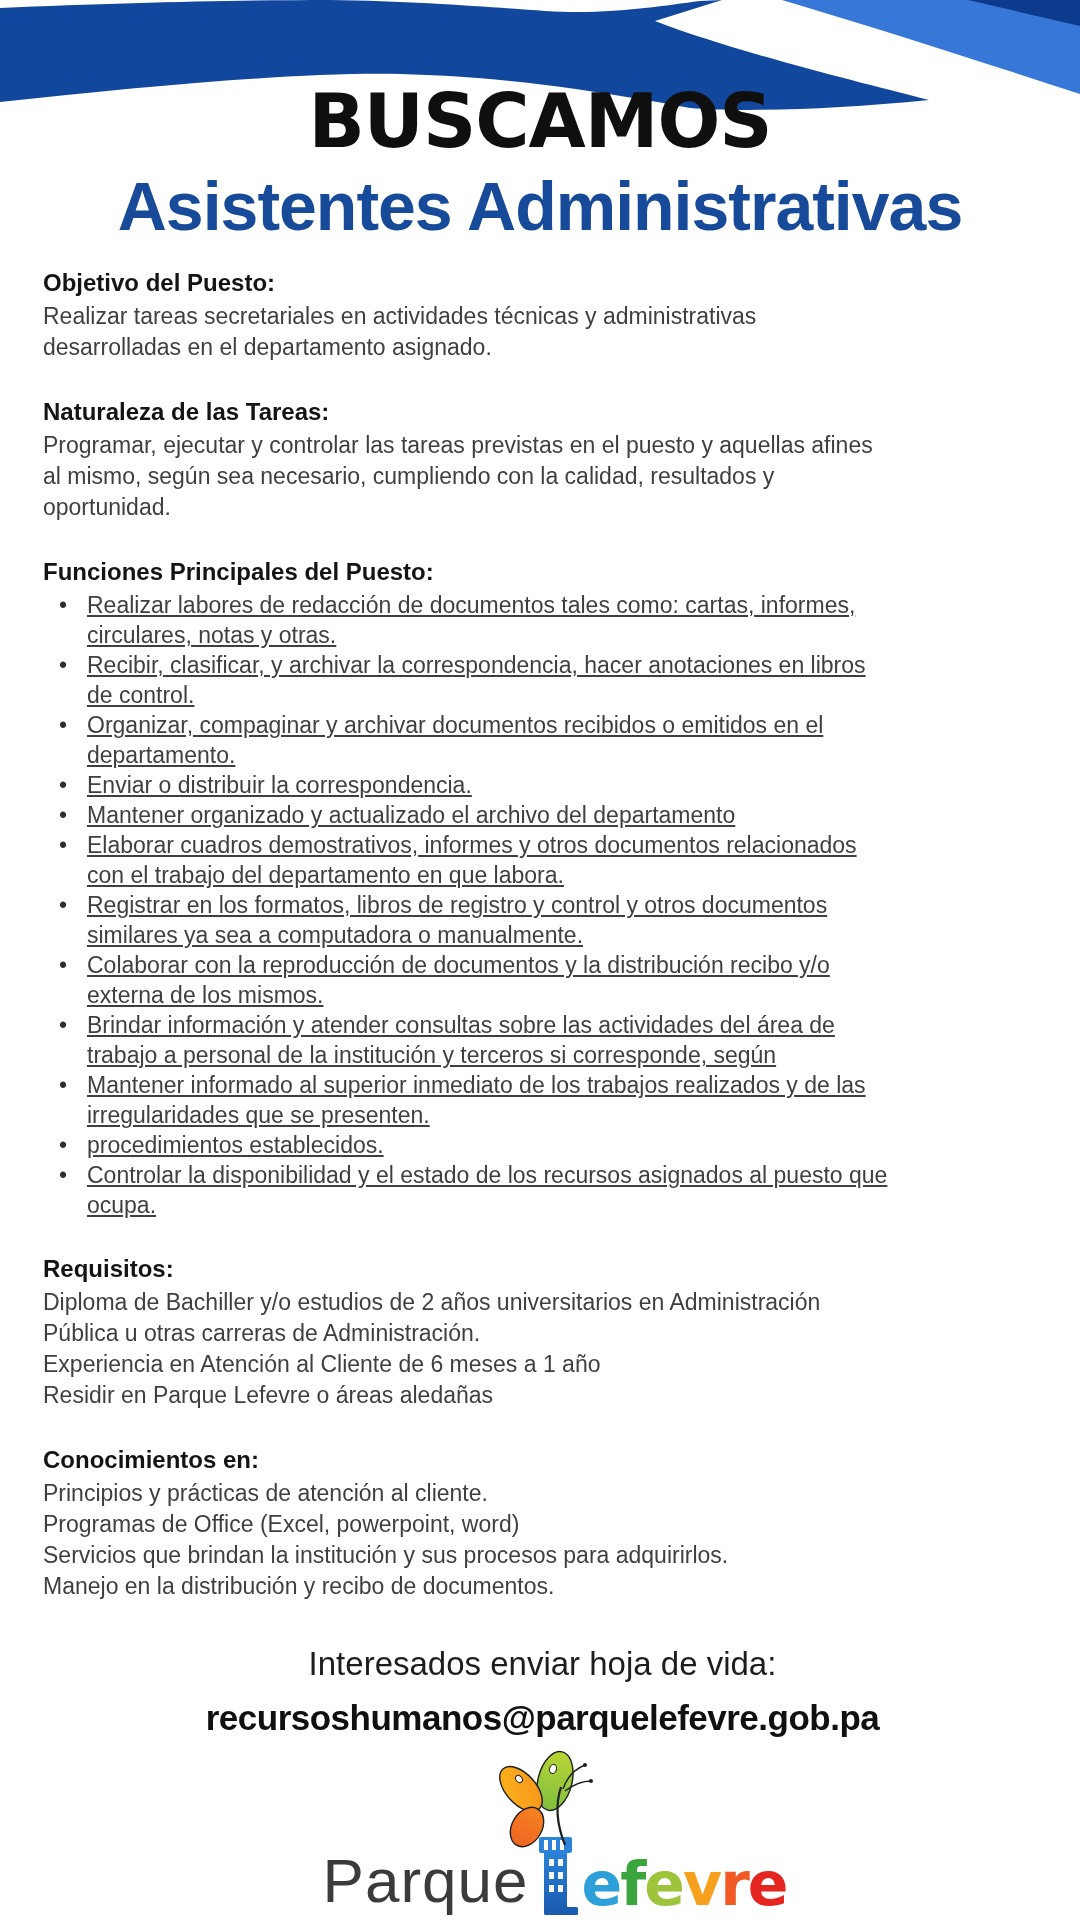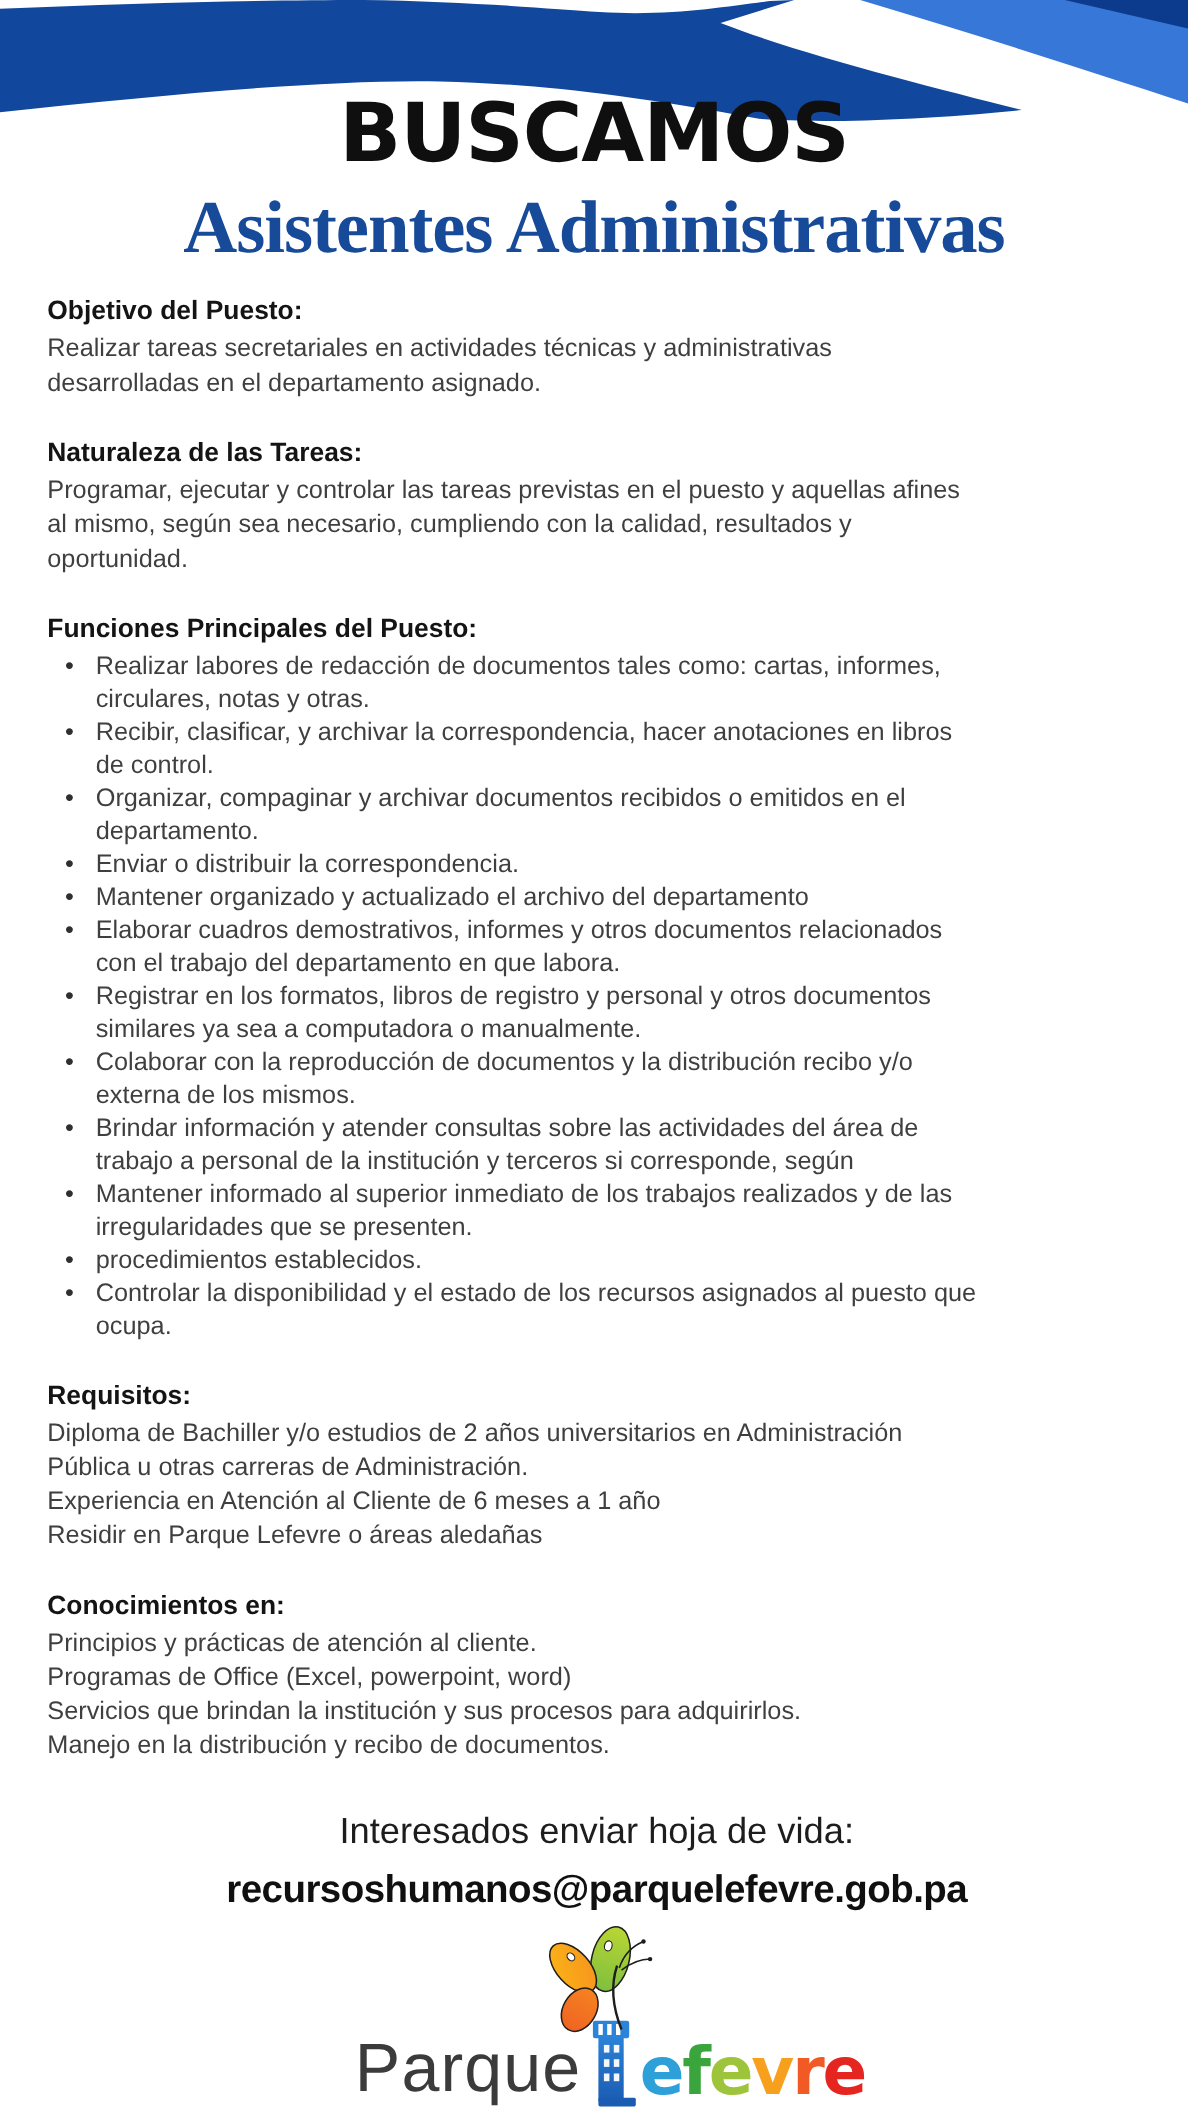--- a/index.html
+++ b/index.html
@@ -10,32 +10,32 @@
   }
   
   .waves { position:absolute; top:0; left:0; width:1080px; height:240px; display:block; }
   
   .title-block { position:relative; padding-top:84px; text-align:center; }
   .main-title {
     margin:0; font-family:"DejaVu Sans", sans-serif; font-weight:bold;
     font-size:74px; line-height:1; letter-spacing:-1px; color:#0f0f0f;
   }
   .sub-title {
-    margin:14px 0 0 0; font-family:Liberation Serif, serif; font-weight:bold;
+    margin:14px 0 0 0; font-family:Liberation Sans, sans-serif; font-weight:bold;
     font-size:68px; line-height:1.02; letter-spacing:-1px; color:#174a99;
   }
   
   .content { margin:26px 38px 0 43px; color:#3f3f3f; }
   .section { margin-bottom:33px; }
   .section-heading {
     margin:0 0 3px 0; font-size:24px; line-height:31px;
     font-weight:bold; color:#141414;
   }
   .body-lines { margin:0; font-size:23px; line-height:31px; white-space:pre-line; color:#3f3f3f; }
-  ul.bullets { margin:2px 0 0 0; padding:0; list-style:none; }
+  ul.bullets { margin:2px 0 0 0; padding:0; list-style:none;text-decoration:underline; }
   li.bullet-item {
     position:relative; padding-left:44px; font-size:23px; line-height:30px;
     white-space:pre-line; color:#3f3f3f;
   }
   li.bullet-item::before {
     content:"\2022"; position:absolute; left:16px; top:0;
     font-size:23px; color:#2f2f2f;
   }
   
   .cta { margin:44px 0 0 0; text-align:center; font-size:33px; line-height:1.1; color:#1d1d1d; }
@@ -95,21 +95,21 @@
           <li class="bullet-item">Realizar labores de redacción de documentos tales como: cartas, informes,
 circulares, notas y otras.</li>
           <li class="bullet-item">Recibir, clasificar, y archivar la correspondencia, hacer anotaciones en libros
 de control.</li>
           <li class="bullet-item">Organizar, compaginar y archivar documentos recibidos o emitidos en el
 departamento.</li>
           <li class="bullet-item">Enviar o distribuir la correspondencia.</li>
           <li class="bullet-item">Mantener organizado y actualizado el archivo del departamento</li>
           <li class="bullet-item">Elaborar cuadros demostrativos, informes y otros documentos relacionados
 con el trabajo del departamento en que labora.</li>
-          <li class="bullet-item">Registrar en los formatos, libros de registro y personal y otros documentos
+          <li class="bullet-item">Registrar en los formatos, libros de registro y control y otros documentos
 similares ya sea a computadora o manualmente.</li>
           <li class="bullet-item">Colaborar con la reproducción de documentos y la distribución recibo y/o
 externa de los mismos.</li>
           <li class="bullet-item">Brindar información y atender consultas sobre las actividades del área de
 trabajo a personal de la institución y terceros si corresponde, según</li>
           <li class="bullet-item">Mantener informado al superior inmediato de los trabajos realizados y de las
 irregularidades que se presenten.</li>
           <li class="bullet-item">procedimientos establecidos.</li>
           <li class="bullet-item">Controlar la disponibilidad y el estado de los recursos asignados al puesto que
 ocupa.</li>

